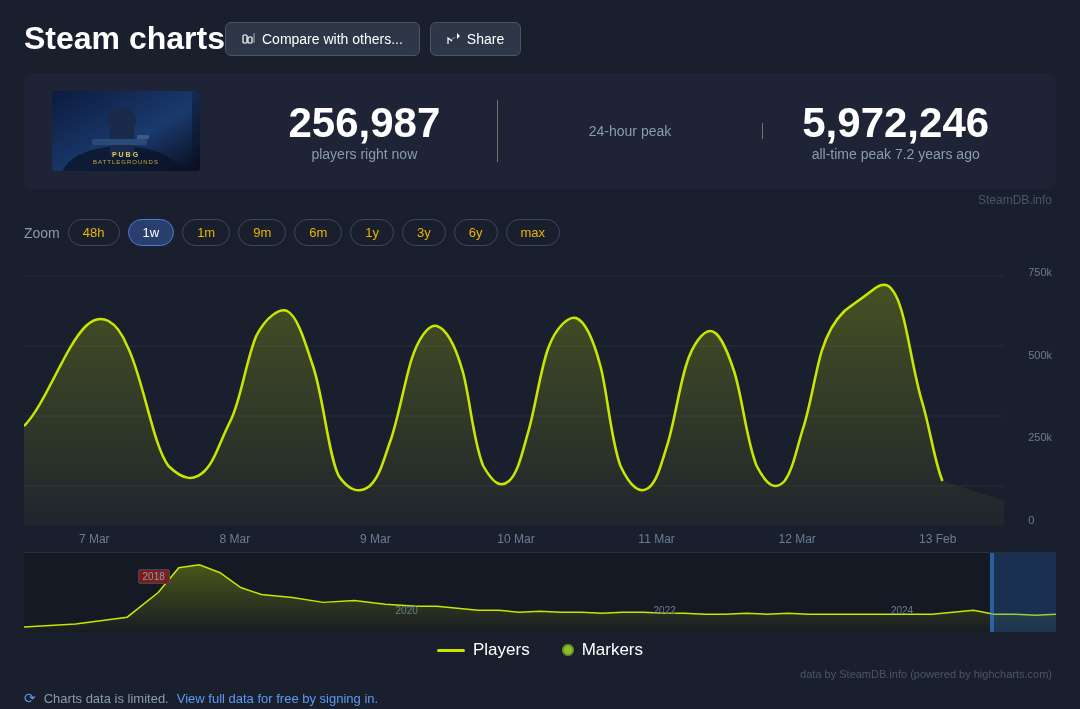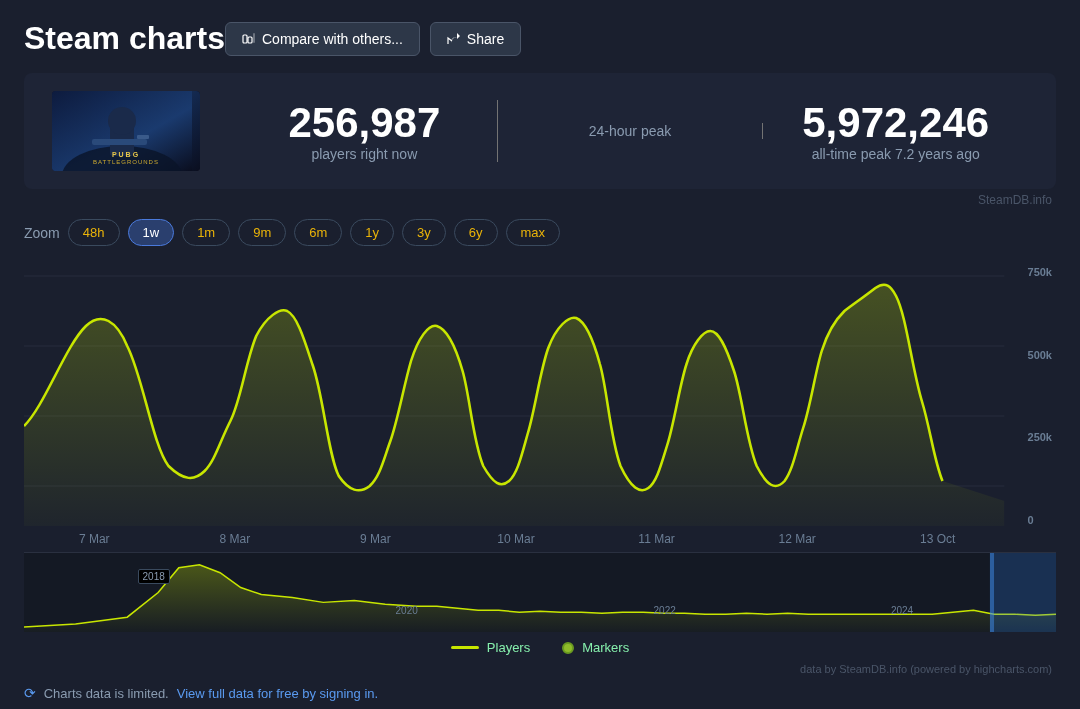--- a/index.html
+++ b/index.html
@@ -123,21 +123,20 @@
     }
     .zoom-btn.active {
       background: #2a3f6e;
       border-color: #4a7adc;
       color: #ffffff;
     }
     .main-chart {
       width: 100%;
       height: 260px;
       position: relative;
-      font-weight: bold;
     }
     .chart-svg {
       width: 100%;
       height: 100%;
     }
     
     .x-axis {
       display: flex;
       justify-content: space-between;
       padding: 6px 48px 6px 0;
@@ -155,22 +154,22 @@
       overflow: hidden;
     }
     .mini-chart-svg { width: 100%; height: 100%; }
     
     .legend-row {
       display: flex;
       justify-content: center;
       align-items: center;
       gap: 32px;
       padding: 8px 0 4px;
-      font-size: 13px;
-      color: #86efac;
+      font-size: 17px;
+      color: #ffffff;
     }
     .legend-item {
       display: flex;
       align-items: center;
       gap: 8px;
     }
     .legend-line {
       width: 28px;
       height: 3px;
       background: #c8e600;
@@ -418,21 +417,21 @@
       </div>
     </div>
 
     <div class="x-axis">
       <span class="x-axis-item">7 Mar</span>
       <span class="x-axis-item">8 Mar</span>
       <span class="x-axis-item">9 Mar</span>
       <span class="x-axis-item">10 Mar</span>
       <span class="x-axis-item">11 Mar</span>
       <span class="x-axis-item">12 Mar</span>
-      <span class="x-axis-item">13 Oct</span>
+      <span class="x-axis-item">13 Feb</span>
     </div>
 
     <div class="mini-chart" style="position:relative">
       <svg class="mini-chart-svg" viewBox="0 0 1000 80" preserveAspectRatio="none">
         <defs>
           <linearGradient id="miniFill" x1="0" y1="0" x2="0" y2="1">
             <stop offset="0%" stop-color="#c8e600" stop-opacity="0.3"></stop>
             <stop offset="100%" stop-color="#c8e600" stop-opacity="0.02"></stop>
           </linearGradient>
         </defs>
@@ -460,21 +459,21 @@
           L880,62 L900,60 L920,58 L940,62 L960,62 L980,63
           L1000,62
         " fill="none" stroke="#c8e600" stroke-width="1.5"></path>
 
         <rect x="940" y="0" width="60" height="80" fill="rgba(40,120,220,0.25)"></rect>
         <rect x="936" y="0" width="4" height="80" fill="rgba(60,140,240,0.6)"></rect>
       </svg>
       
       
       <div style="position:absolute;top:0;left:0;right:0;bottom:0;pointer-events:none">
-        <span style="position:absolute;left:11%;top:16px;font-size:10px;color:#8a9bb0;background:#000000;border:1px solid #3a4a5e;padding:1px 4px;border-radius:2px">2018</span>
+        <span style="position:absolute;left:11%;top:16px;font-size:10px;color:#8a9bb0;background:#7f1d1d;border:1px solid #3a4a5e;padding:1px 4px;border-radius:2px">2018</span>
         <span style="position:absolute;left:36%;top:52px;font-size:10px;color:#6a7d94">2020</span>
         <span style="position:absolute;left:61%;top:52px;font-size:10px;color:#6a7d94">2022</span>
         <span style="position:absolute;left:84%;top:52px;font-size:10px;color:#6a7d94">2024</span>
       </div>
     </div>
 
     <div class="legend-row">
       <div class="legend-item">
         <div class="legend-line"></div>
         <span>Players</span>

